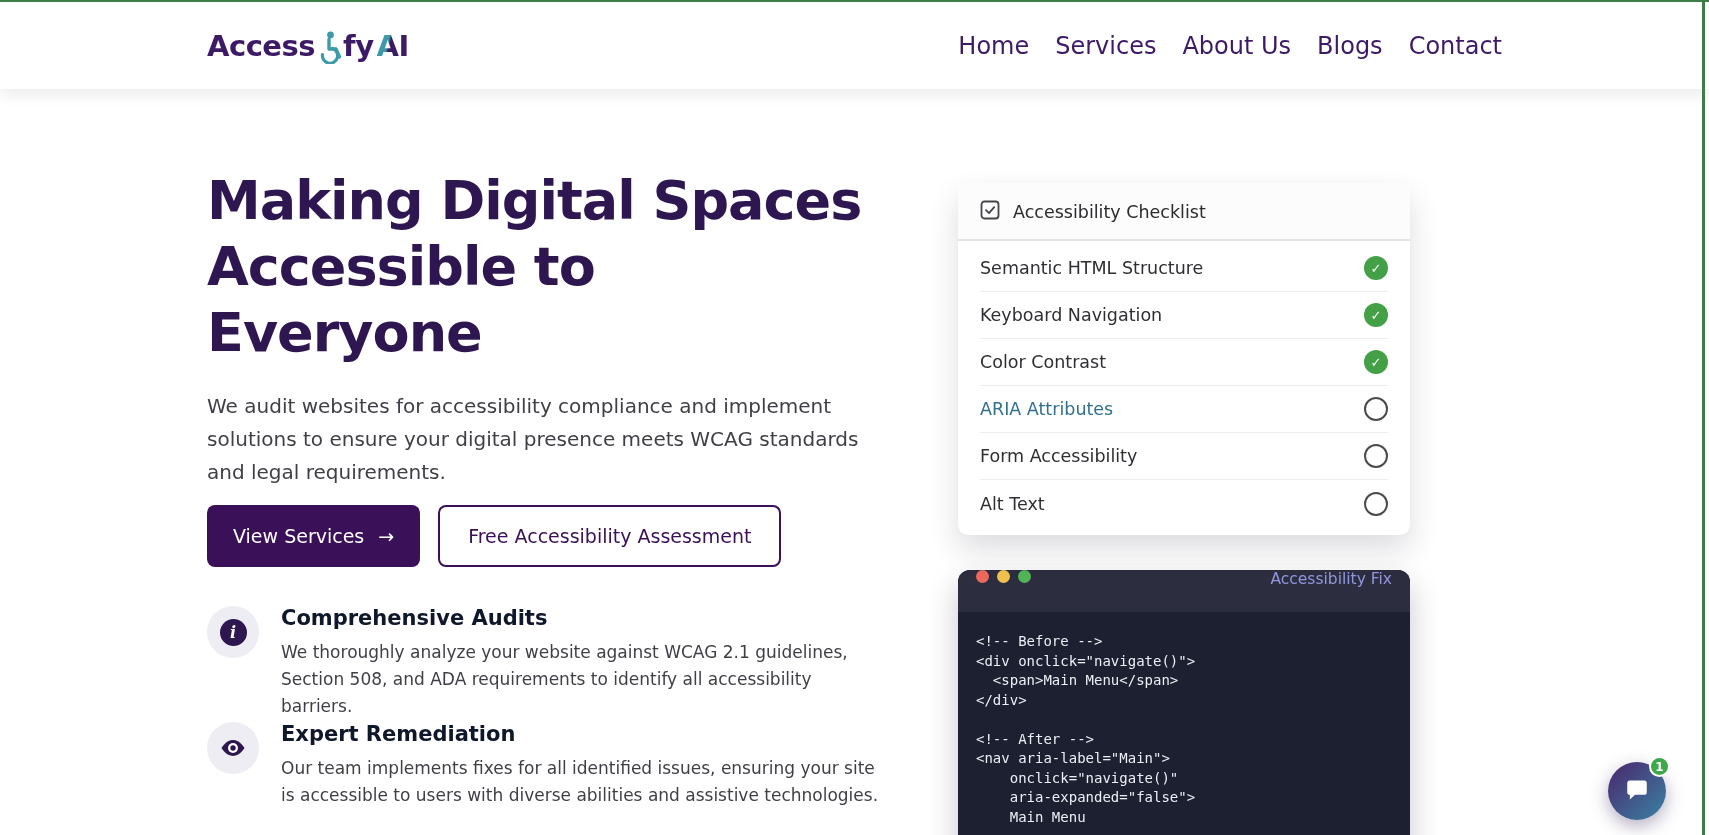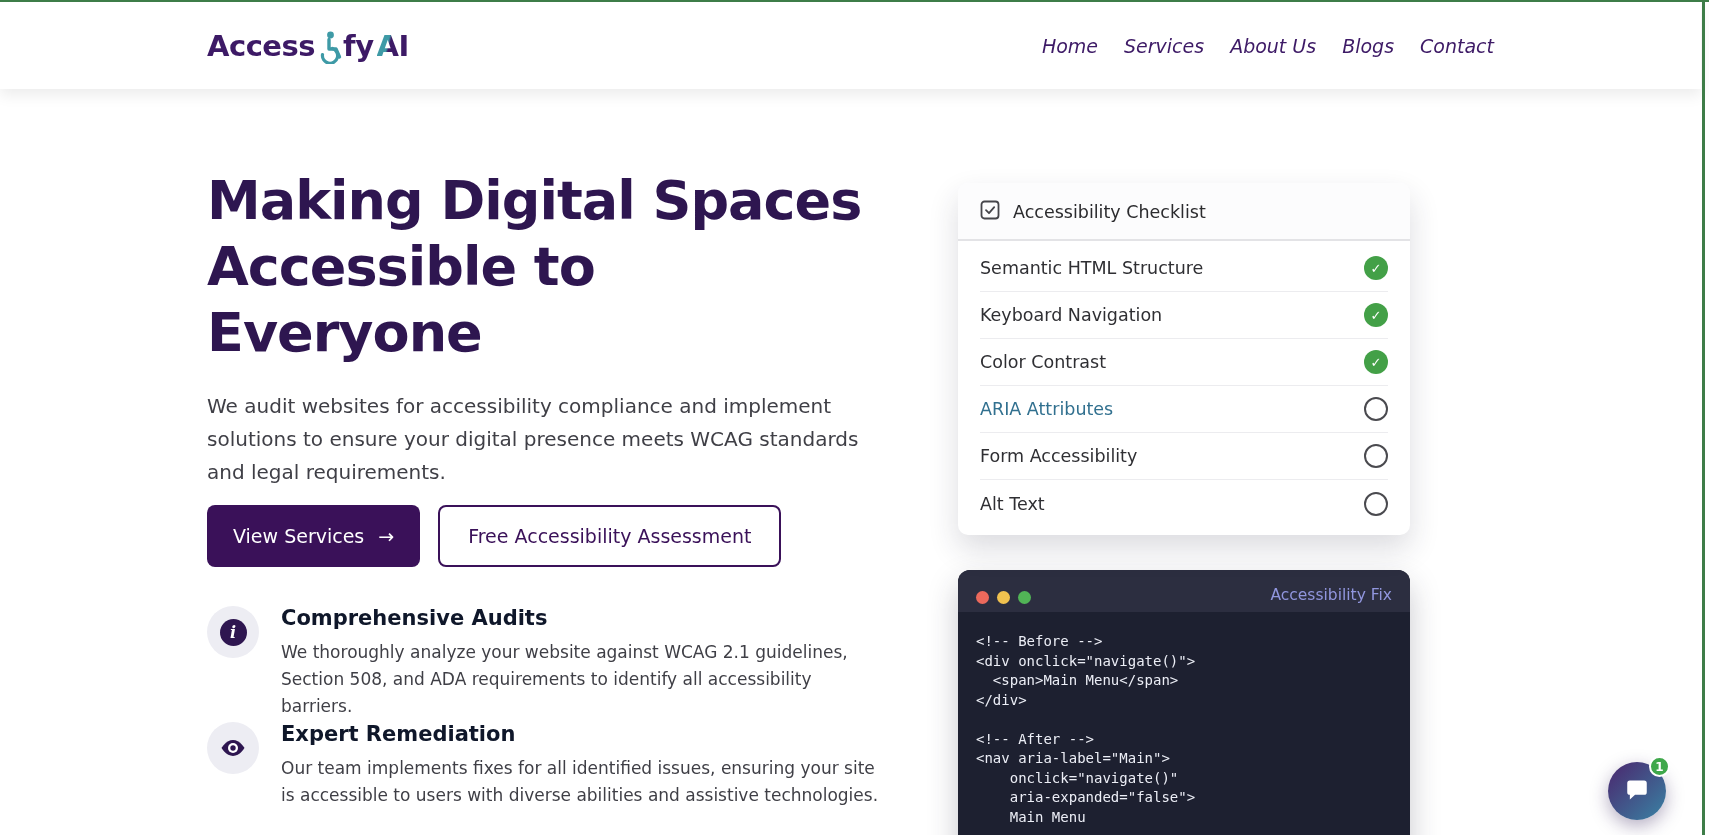--- a/index.html
+++ b/index.html
@@ -7,35 +7,35 @@
   body {
     font-family:"DejaVu Sans","Liberation Sans",sans-serif;
     background:#ffffff; position:relative; overflow:hidden; color:#3f3f46;
   }
   
   .frame-top { position:absolute; top:0; left:0; right:0; height:2px; background:#3e7d48; z-index:60; }
   .frame-right { position:absolute; top:0; right:4px; width:3px; bottom:0; background:#3e7d48; z-index:60; }
 
   
   .site-header {
-    position:absolute; top:2px; left:0; right:8px; height:87px; background:#fff;
+    position:absolute; top:2px; left:0; right:0; height:87px; background:#fff;
     display:flex; align-items:center; justify-content:space-between;
     padding:0 207px 0 207px; box-shadow:0 6px 14px rgba(0,0,0,0.08); z-index:50;
   }
   .logo { display:flex; align-items:flex-end; font-weight:bold; font-size:29px; letter-spacing:-0.5px; line-height:1; }
   .logo .lp { color:#3d1a66; }
   .logo .wheel-ic { display:inline-flex; margin:0 1px -3px 1px; }
   .logo .la {
     background:linear-gradient(105deg,#3e9aa6 46%,#3d1a66 54%);
     -webkit-background-clip:text; background-clip:text;
     -webkit-text-fill-color:transparent; margin-left:3px;
   }
   .logo .li { color:#3d1a66; }
   .main-nav { display:flex; gap:26px; }
-  .main-nav a { color:#3d1a66; font-size:19px; text-decoration:none; cursor:pointer;font-style:italic; }
+  .main-nav a { color:#3d1a66; font-size:24px; text-decoration:none; cursor:pointer; }
 
   
   .hero-title { position:absolute; left:207px; top:168px; color:#2e1650; font-weight:bold; }
   .hero-title span { display:block; white-space:nowrap; font-size:54px; line-height:66px; letter-spacing:-1px; }
   .hero-desc { position:absolute; left:207px; top:390px; width:660px; font-size:20px; line-height:33px; color:#3f3f46; }
   .hero-buttons { position:absolute; left:207px; top:505px; display:flex; gap:18px; }
   .btn-primary {
     background:#3a1159; color:#fff; border:none; border-radius:8px;
     font-size:19px; padding:20px 26px; display:flex; align-items:center; gap:14px; cursor:pointer;
     font-family:inherit;
@@ -79,21 +79,21 @@
   .check-row.highlight .label { color:#31708f; }
   .status-dot { width:24px; height:24px; border-radius:50%; display:flex; align-items:center; justify-content:center; }
   .status-dot.checked { background:#43a047; color:#fff; font-size:13px; font-weight:bold; }
   .status-dot.unchecked { border:2px solid #4a4a4f; background:transparent; }
 
   
   .code-card {
     position:absolute; left:958px; top:570px; width:452px; height:420px; background:#1d2030;
     border-radius:12px; overflow:hidden; box-shadow:0 14px 30px rgba(40,40,60,0.25); z-index:9;
   }
-  .code-header { height:42px; background:#2c2e40; display:flex; align-items:flex-end; padding:8px 18px; gap:8px; }
+  .code-header { height:42px; background:#2c2e40; display:flex; align-items:flex-start; padding:0 18px; gap:8px; }
   .dot { width:13px; height:13px; border-radius:50%; }
   .dot.red { background:#ec695c; } .dot.yellow { background:#f0c14f; } .dot.green { background:#51b456; }
   .code-title { margin-left:auto; color:#9196de; font-size:15.5px; }
   .code-body {
     padding:20px 18px; font-family:"DejaVu Sans Mono","Liberation Mono",monospace;
     font-size:14px; line-height:19.5px; color:#eceef6;
   }
   .code-line { white-space:pre; min-height:19.5px; }
 
   

